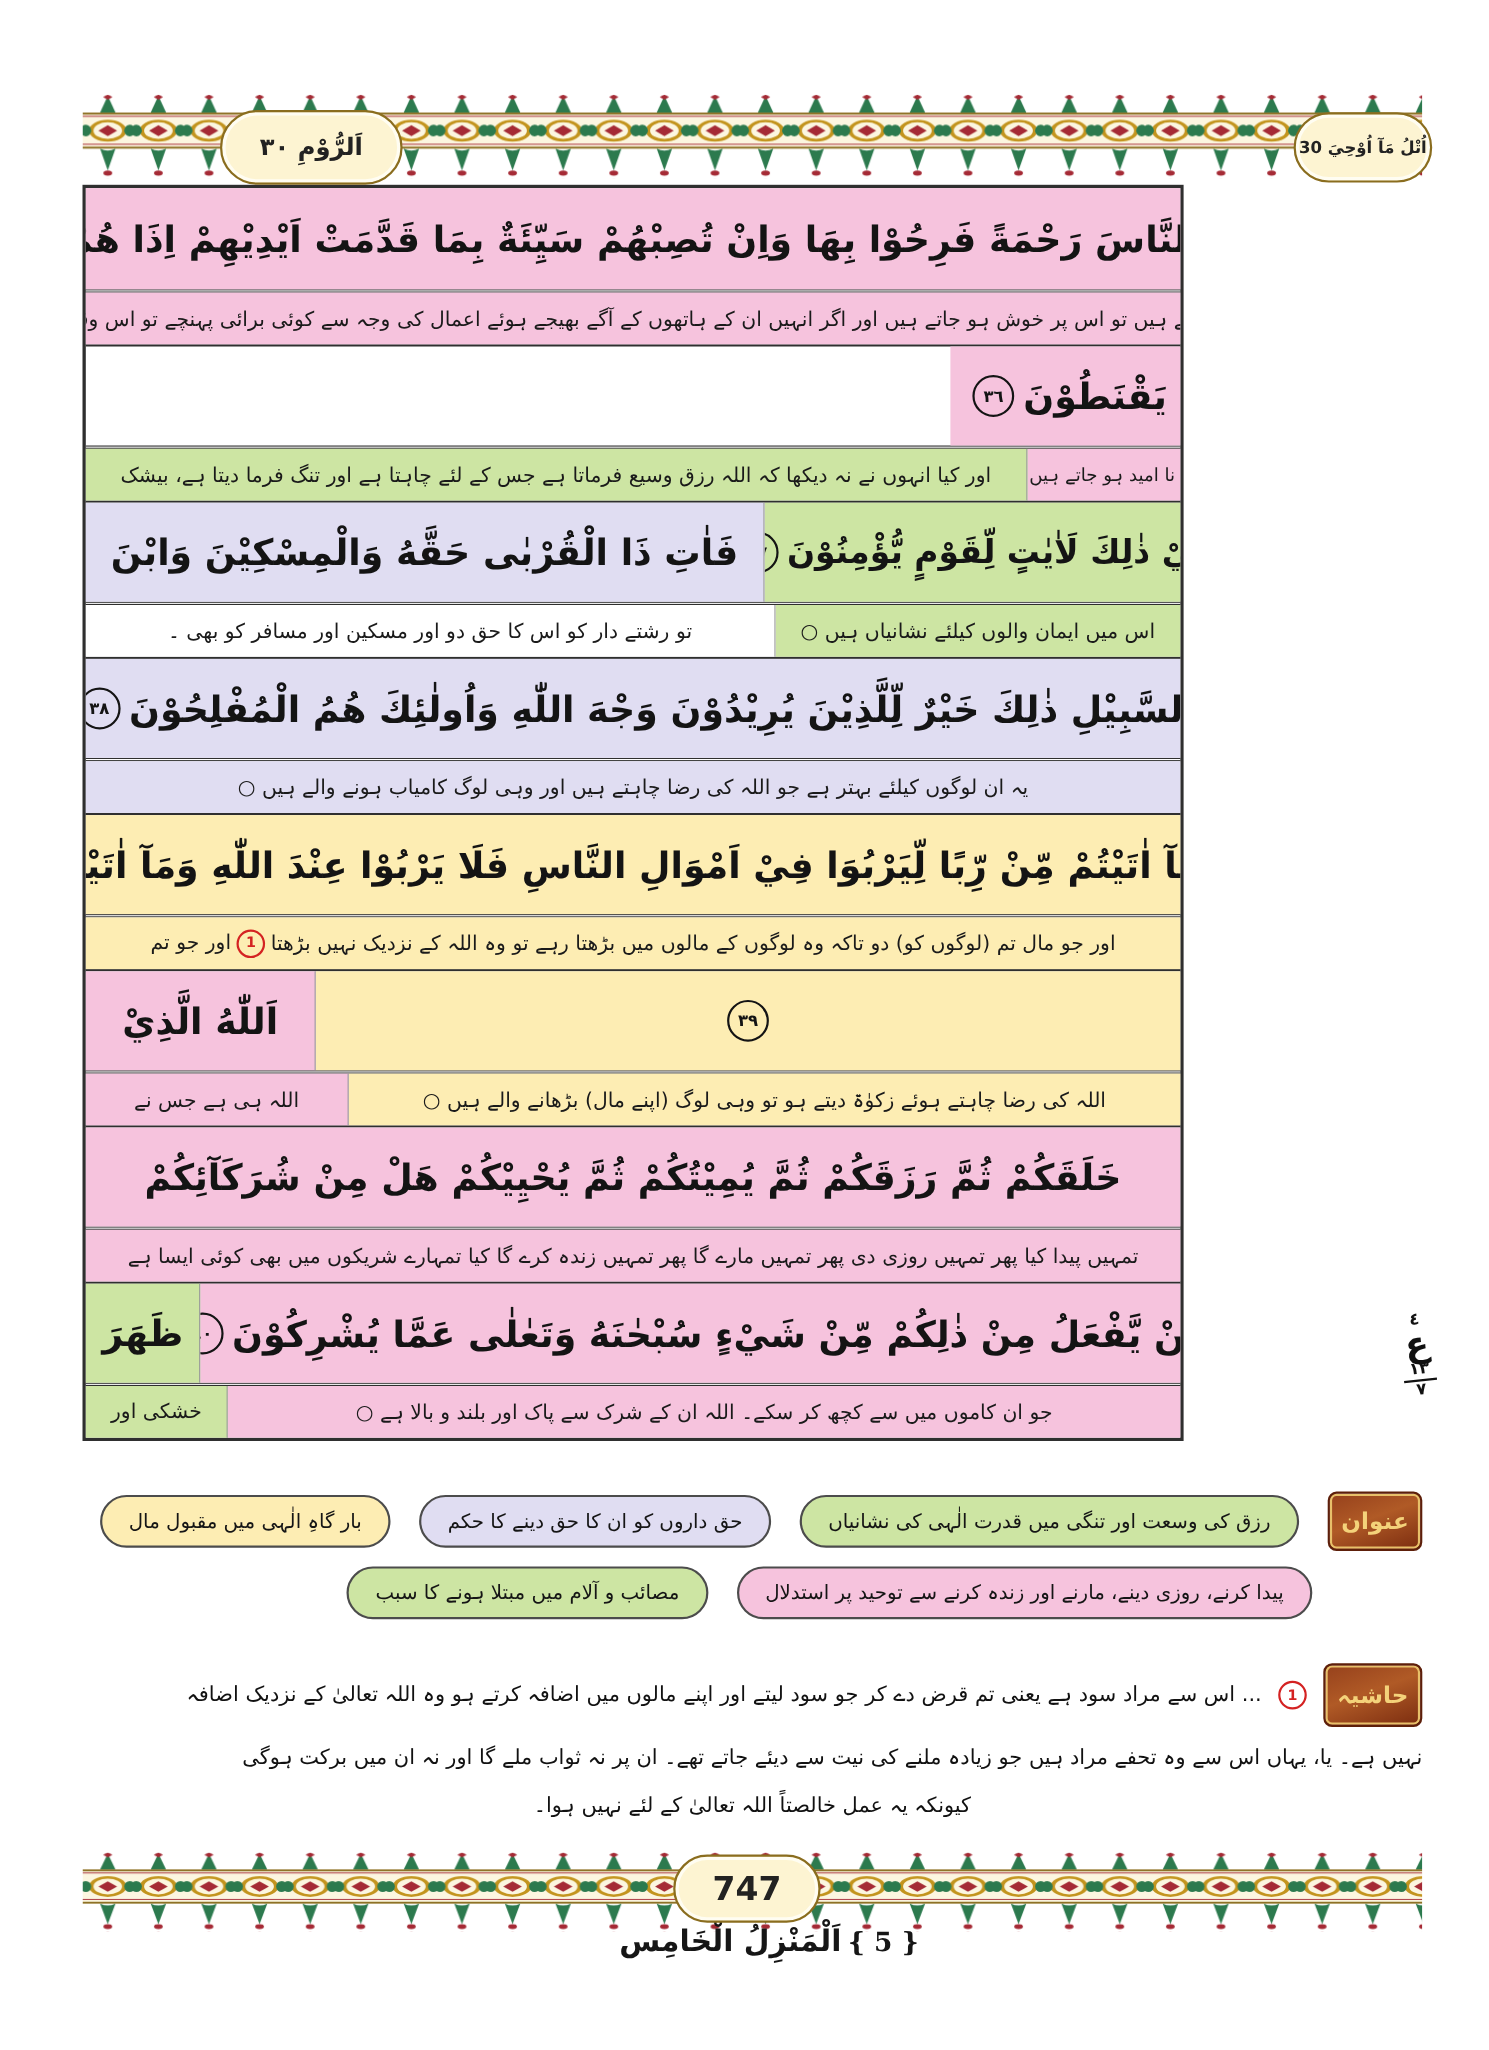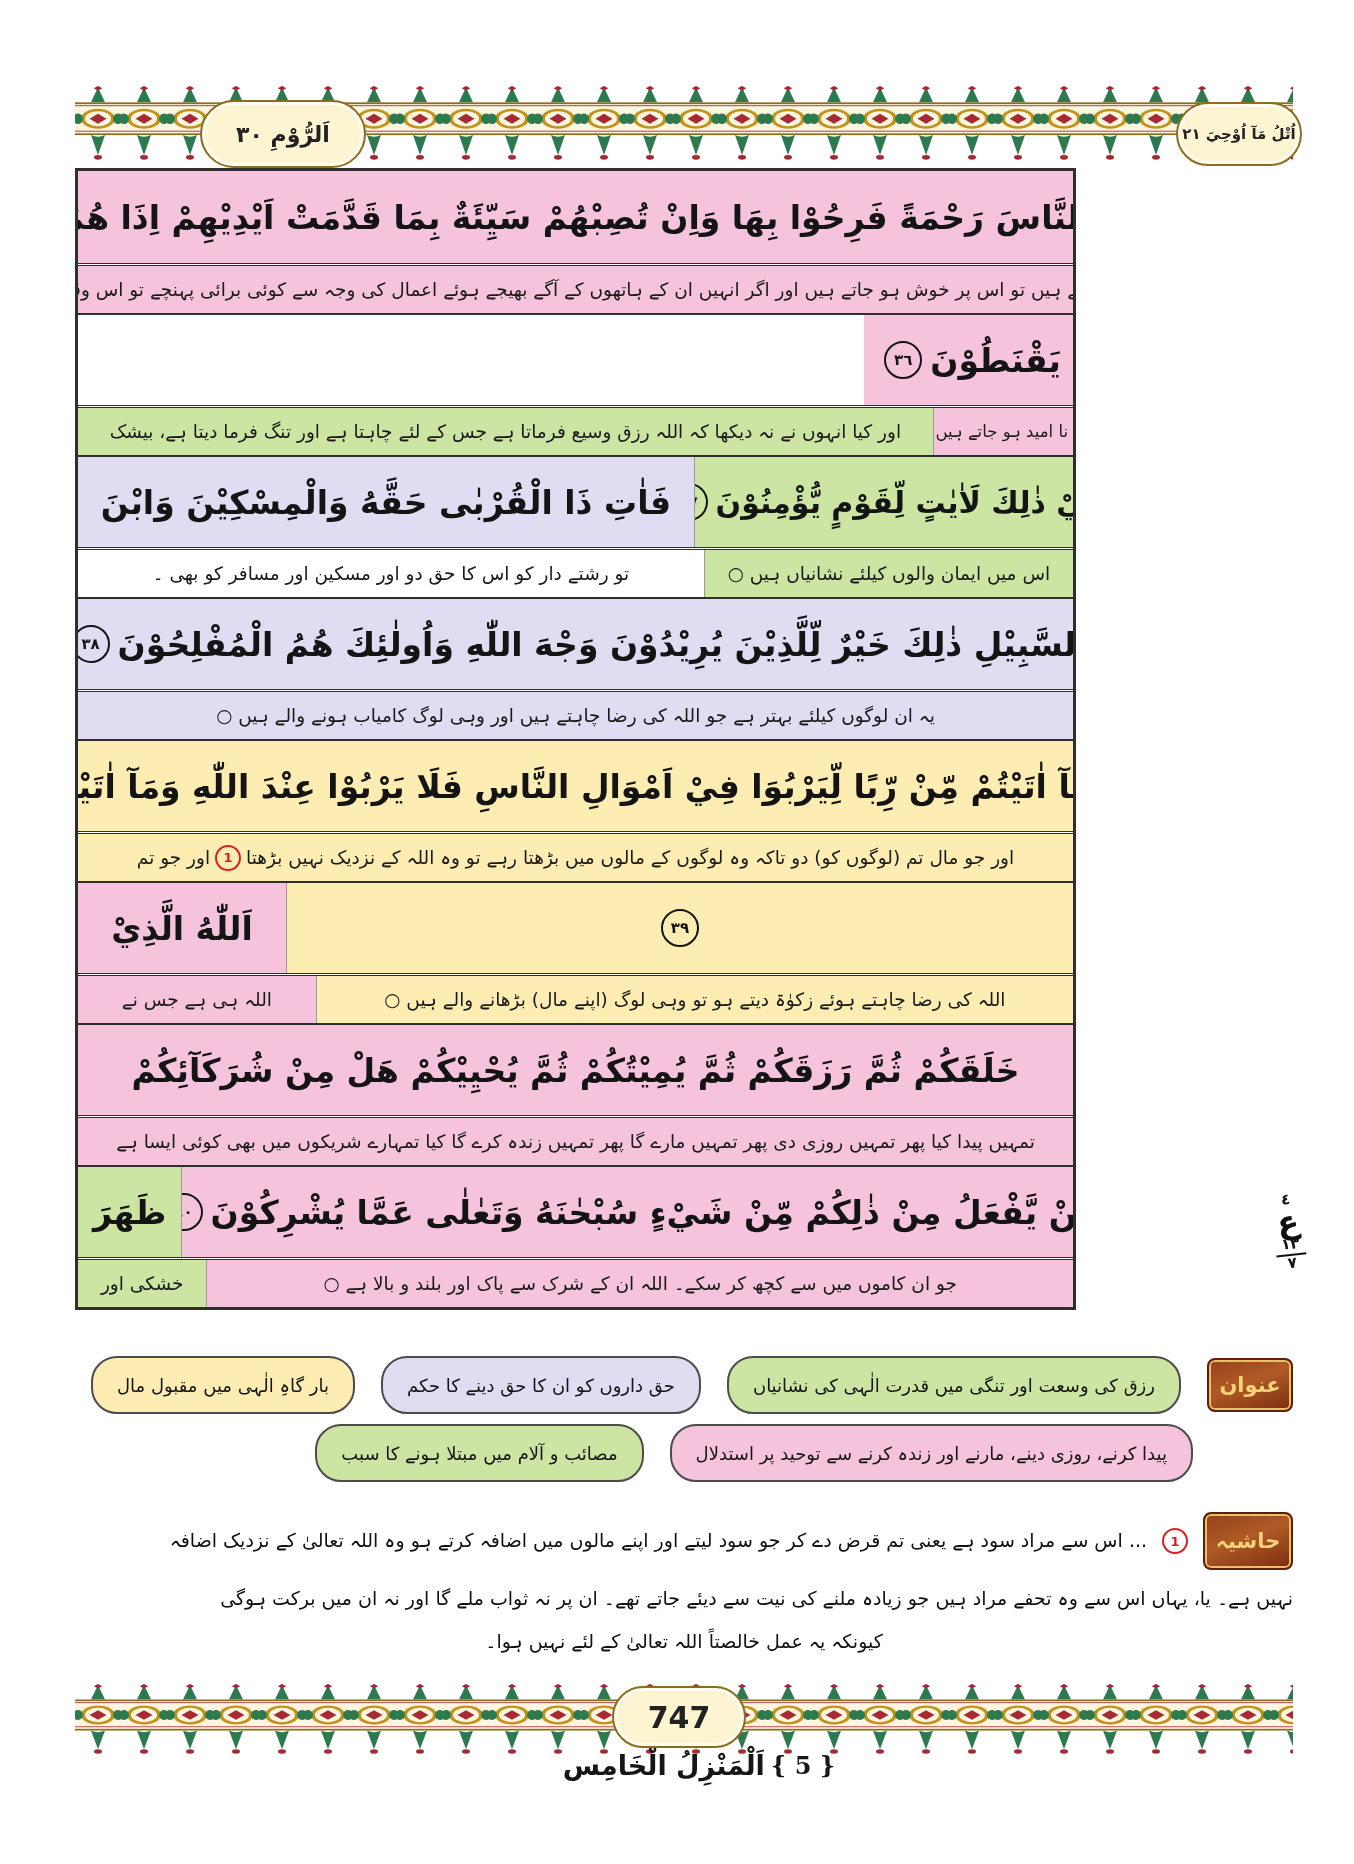--- a/index.html
+++ b/index.html
@@ -34,21 +34,21 @@
   .ruku{position:absolute;left:1262px;top:1192px;width:54px;display:flex;flex-direction:column;
         align-items:center;color:#111;transform:rotate(-6deg);z-index:6;line-height:1.05;}
   .ruku .sm{font-size:15px;font-weight:bold;}
   .ruku .ain{font-size:32px;font-weight:bold;margin:-2px 0;}
   .ruku .mid{font-size:15px;font-weight:bold;border-bottom:2.5px solid #111;padding:0 6px 1px;}
   
   .topics-row{position:absolute;left:75px;width:1218px;display:flex;direction:rtl;align-items:center;
               gap:26px;}
   .pill{border:2px solid #4c4c4c;border-radius:26px;padding:6px 24px;font-size:18px;color:#151515;
         display:flex;align-items:center;justify-content:center;white-space:nowrap;box-sizing:border-box;
-        height:58px;}
+        height:48px;}
   .tag{background:linear-gradient(160deg,#96411c 0%,#b05a26 45%,#7c2d10 100%);color:#f4d27a;
        border:2px solid #5d1f0a;border-radius:8px;box-shadow:inset 0 0 0 2px #e8c06a;
        font-size:21px;font-weight:bold;display:flex;align-items:center;justify-content:center;
        width:82px;height:50px;flex:0 0 auto;}
   
   .footnote{position:absolute;left:75px;top:1512px;width:1218px;direction:rtl;color:#111;}
   .fn-line1{display:flex;direction:rtl;align-items:center;gap:10px;}
   .fn-text{font-size:19px;line-height:1.55;white-space:nowrap;overflow:hidden;}
   .fn-line{font-size:19px;line-height:1.55;margin-top:14px;text-align:justify;white-space:nowrap;overflow:hidden;}
   .fn-line.center{text-align:center;}
@@ -82,21 +82,21 @@
           <circle cx="23" cy="122" r="4" fill="#a52a35"></circle>
         </pattern>
       </defs>
       <rect width="1218" height="130" fill="url(#orn)"></rect>
     </svg>
   </div>
   <div class="cartouche" style="left:200px;top:100px;width:162px;height:64px;font-size:22px;">
     <span>اَلرُّوْمِ ٣٠</span>
   </div>
   <div class="cartouche" style="left:1176px;top:102px;width:122px;height:60px;font-size:15px;">
-    <span>اُتْلُ مَآ اُوْحِيَ ٢١</span>
+    <span>اُتْلُ مَآ اُوْحِيَ 30</span>
   </div>
 
   <div class="block">
 
     <div class="band ar">
       <div class="seg full" style="background-color: rgb(246, 195, 221);">
         <span class="atext">النَّاسَ رَحْمَةً فَرِحُوْا بِهَا وَاِنْ تُصِبْهُمْ سَيِّئَةٌ بِمَا قَدَّمَتْ اَيْدِيْهِمْ اِذَا هُمْ</span>
       </div>
     </div>
 

